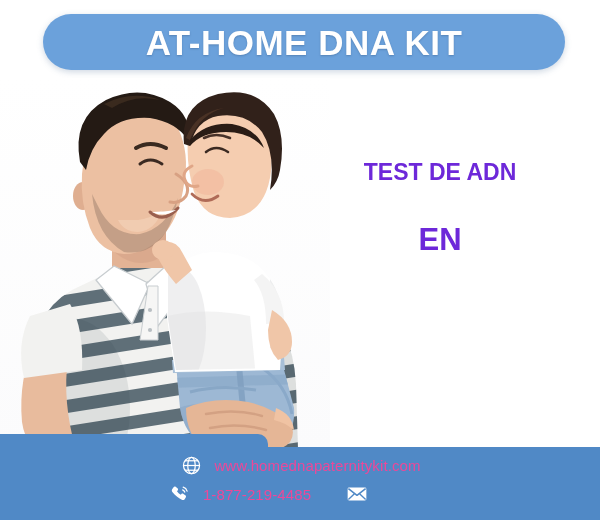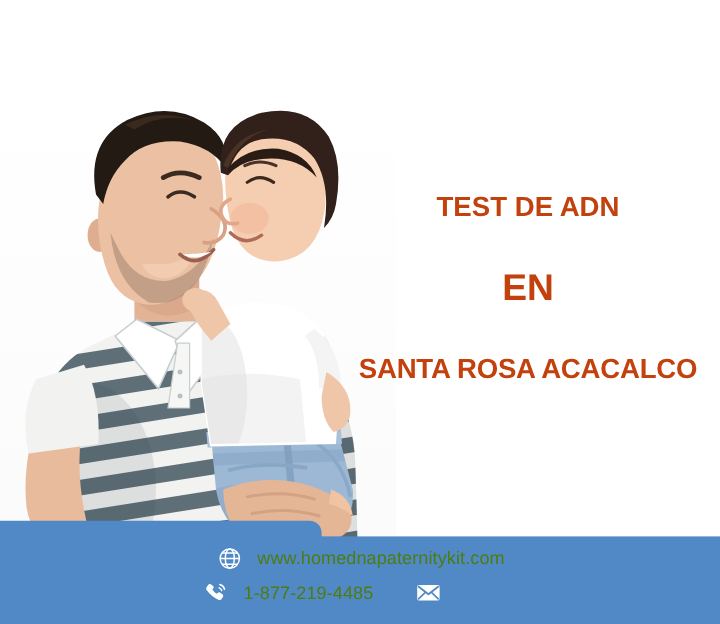--- a/index.html
+++ b/index.html
@@ -58,21 +58,21 @@
 
   
   .headline-block {
     position: absolute;
     left: 288px;
     top: 160px;
     width: 304px;
     text-align: center;
   }
   .headline {
-    color: #c2410c;
+    color: #6d28d9;
     font-weight: bold;
     line-height: 1.1;
     white-space: nowrap;
   }
   .headline-1 { font-size: 23px; margin: 0 0 38px 0; }
   .headline-2 { font-size: 31px; margin: 0 0 38px 0; }
   .headline-3 { font-size: 23px; margin: 0; letter-spacing: -0.2px; }
 
   
   .footer {
@@ -103,21 +103,21 @@
     position: absolute;
     left: 0;
     bottom: 0;
     width: 600px;
     height: 73px;
   }
   .footer-row {
     position: absolute;
     display: flex;
     align-items: center;
-    color: #4d7c0f;
+    color: #ec4899;
   }
   .footer-row-1 {
     left: 0;
     top: 6px;
     width: 600px;
     justify-content: center;
   }
   .footer-row-2 {
     left: 0;
     top: 35px;
@@ -143,20 +143,23 @@
     font-size: 15px;
     letter-spacing: 0.1px;
     line-height: 1;
   }
 </style>
 </head>
 <body>
 
 <div id="poster">
 
+  <div class="header-banner">
+    <div class="header-title">AT-HOME DNA KIT</div>
+  </div>
 
   <div class="photo">
     <svg width="330" height="372" viewBox="0 0 330 372" xmlns="http://www.w3.org/2000/svg" role="img">
       <defs>
         <clipPath id="manTorsoClip">
           <path d="M28 372 L28 300 Q30 236 72 212 L118 190 L196 190 L250 216 Q292 242 296 306 L298 372 Z"></path>
         </clipPath>
         <clipPath id="kidShirtClip">
           <path d="M168 196 Q186 178 212 176 Q250 176 266 196 Q282 214 282 244 L280 290 L176 292 L168 240 Z"></path>
         </clipPath>
@@ -279,21 +282,20 @@
                L206 372 Q186 358 186 330 Z" fill="#e5b696"></path>
       <path d="M206 336 Q236 330 262 338" fill="none" stroke="#d3a183" stroke-width="2.4" stroke-linecap="round"></path>
       <path d="M210 350 Q238 344 266 352" fill="none" stroke="#d3a183" stroke-width="2.4" stroke-linecap="round"></path>
       <path d="M276 330 Q292 336 294 352 Q284 344 274 342 Z" fill="#f0c3a3"></path>
     </svg>
   </div>
 
   <div class="headline-block">
     <div class="headline headline-1">TEST DE ADN</div>
     <div class="headline headline-2">EN</div>
-    <div class="headline headline-3">SANTA ROSA ACACALCO</div>
   </div>
 
   <div class="footer">
     <div class="footer-shape-left"></div>
     <div class="footer-shape-right"></div>
 
     <div class="footer-content">
 
       <div class="footer-row footer-row-1">
         <div class="footer-item">

